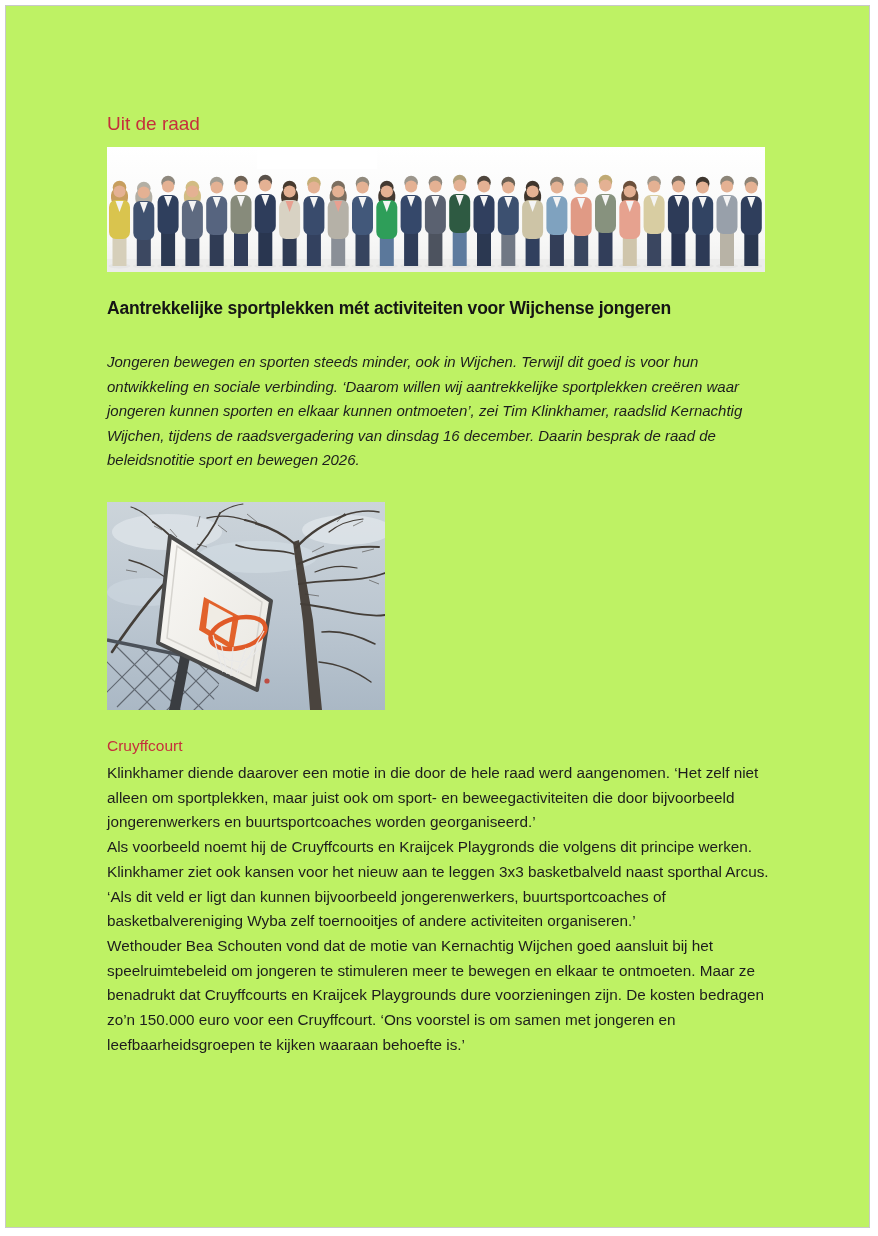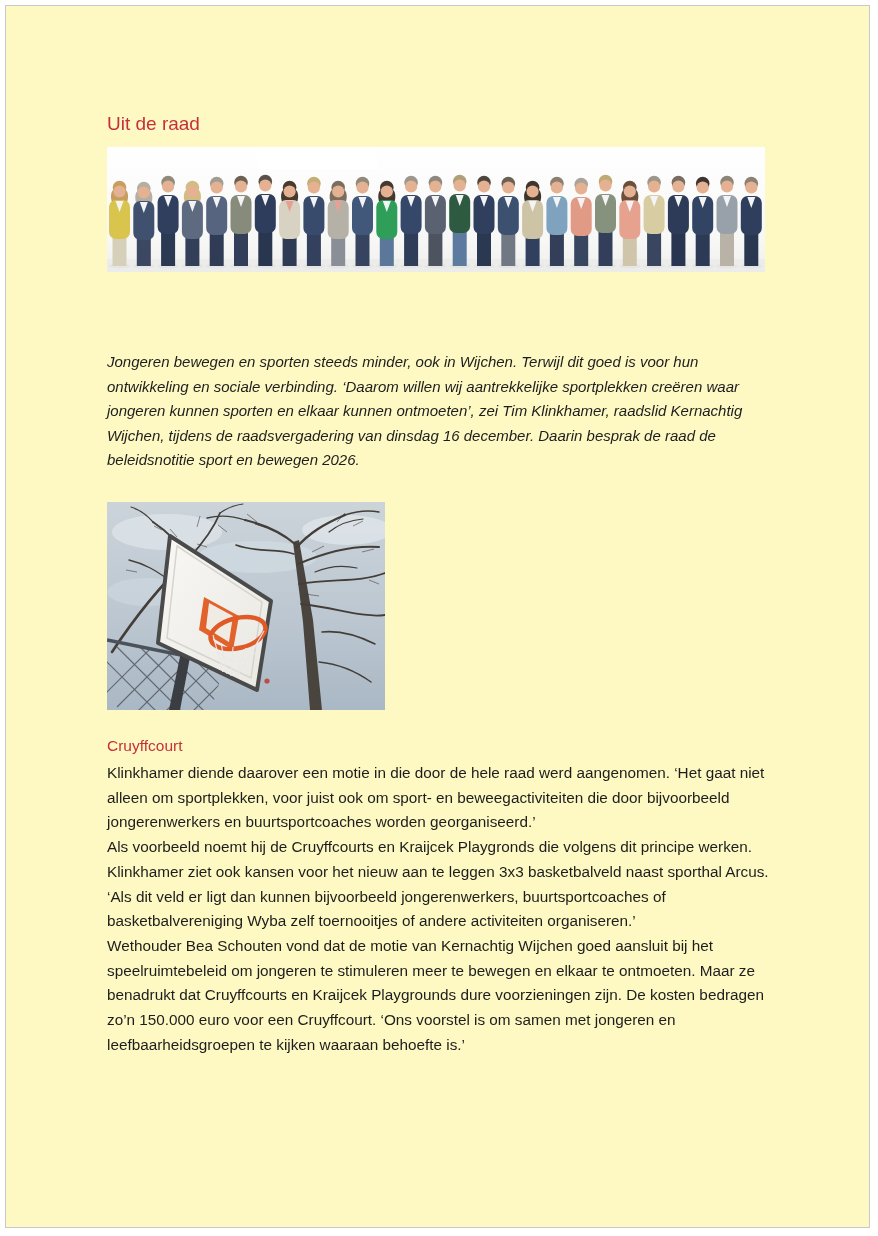--- a/index.html
+++ b/index.html
@@ -4,21 +4,21 @@
 <style>
   html,body{margin:0;padding:0;background:#ffffff;}
   body{
     width:878px;height:1236px;position:relative;
     font-family:"Liberation Sans", sans-serif;
     color:#1d1d1d;
     -webkit-font-smoothing:antialiased;
   }
   .page{
     position:absolute;left:5px;top:5px;width:865px;height:1223px;
-    background:#fef9c3;border:1px solid #c9c9c9;box-sizing:border-box;
+    background:#bef264;border:1px solid #c9c9c9;box-sizing:border-box;
   }
   .section-label{
     position:absolute;left:101px;top:107px;
     font-size:19px;line-height:1.2;color:#c5303c;font-weight:400;
   }
   .photo-council{
     position:absolute;left:101px;top:141px;width:658px;height:125px;
     overflow:hidden;margin:0;
   }
   .photo-council svg{display:block;width:100%;height:100%;}
@@ -232,20 +232,21 @@
           <ellipse cx="644.3000000000001" cy="119" rx="11" ry="2.5" fill="#e5e5e4"></ellipse>
           <rect x="637.3000000000001" y="85" width="14" height="34" fill="#2a3750"></rect>
           <rect x="633.8000000000001" y="49" width="21" height="39" rx="7" fill="#2f3e5c"></rect>
           <path d="M 640.3000000000001 50 L 648.3000000000001 50 L 644.3000000000001 61 Z" fill="#f4f4f4"></path>
           <circle cx="644.3000000000001" cy="36.5" r="6.8" fill="#8b8274"></circle>
           <circle cx="644.3000000000001" cy="40.5" r="6.1" fill="#e4b193"></circle>
         </g>
     </svg>
   </figure>
 
+  <h1 class="article-title">Aantrekkelijke sportplekken mét activiteiten voor Wijchense jongeren</h1>
 
   <p class="lead">Jongeren bewegen en sporten steeds minder, ook in Wijchen. Terwijl dit goed is voor hun ontwikkeling en sociale verbinding. ‘Daarom willen wij aantrekkelijke sportplekken creëren waar jongeren kunnen sporten en elkaar kunnen ontmoeten’, zei Tim Klinkhamer, raadslid Kernachtig Wijchen, tijdens de raadsvergadering van dinsdag 16 december. Daarin besprak de raad de beleidsnotitie sport en bewegen 2026.</p>
 
   <figure class="photo-basket">
     <svg viewBox="0 0 278 208" preserveAspectRatio="none">
       <defs>
         <linearGradient id="sky" x1="0" y1="0" x2="0" y2="1">
           <stop offset="0" stop-color="#ccd4da"></stop>
           <stop offset="0.55" stop-color="#bcc7d1"></stop>
           <stop offset="1" stop-color="#aab8c5"></stop>
@@ -313,18 +314,18 @@
         <path d="M114,162 L124,168 L132,168 L140,162"></path>
       </g>
 
       <circle cx="160" cy="179" r="2.6" fill="#c0392b" opacity="0.85"></circle>
     </svg>
   </figure>
 
   <div class="subheading">Cruyffcourt</div>
 
   <div class="body-text">
-    <p>Klinkhamer diende daarover een motie in die door de hele raad werd aangenomen. ‘Het gaat niet alleen om sportplekken, voor juist ook om sport- en beweegactiviteiten die door bijvoorbeeld jongerenwerkers en buurtsportcoaches worden georganiseerd.’</p>
+    <p>Klinkhamer diende daarover een motie in die door de hele raad werd aangenomen. ‘Het zelf niet alleen om sportplekken, maar juist ook om sport- en beweegactiviteiten die door bijvoorbeeld jongerenwerkers en buurtsportcoaches worden georganiseerd.’</p>
     <p>Als voorbeeld noemt hij de Cruyffcourts en Kraijcek Playgronds die volgens dit principe werken. Klinkhamer ziet ook kansen voor het nieuw aan te leggen 3x3 basketbalveld naast sporthal Arcus. ‘Als dit veld er ligt dan kunnen bijvoorbeeld jongerenwerkers, buurtsportcoaches of basketbalvereniging Wyba zelf toernooitjes of andere activiteiten organiseren.’</p>
     <p>Wethouder Bea Schouten vond dat de motie van Kernachtig Wijchen goed aansluit bij het speelruimtebeleid om jongeren te stimuleren meer te bewegen en elkaar te ontmoeten. Maar ze benadrukt dat Cruyffcourts en Kraijcek Playgrounds dure voorzieningen zijn. De kosten bedragen zo’n 150.000 euro voor een Cruyffcourt. ‘Ons voorstel is om samen met jongeren en leefbaarheidsgroepen te kijken waaraan behoefte is.’</p>
   </div>
 
 </div>
 
 </body></html>

